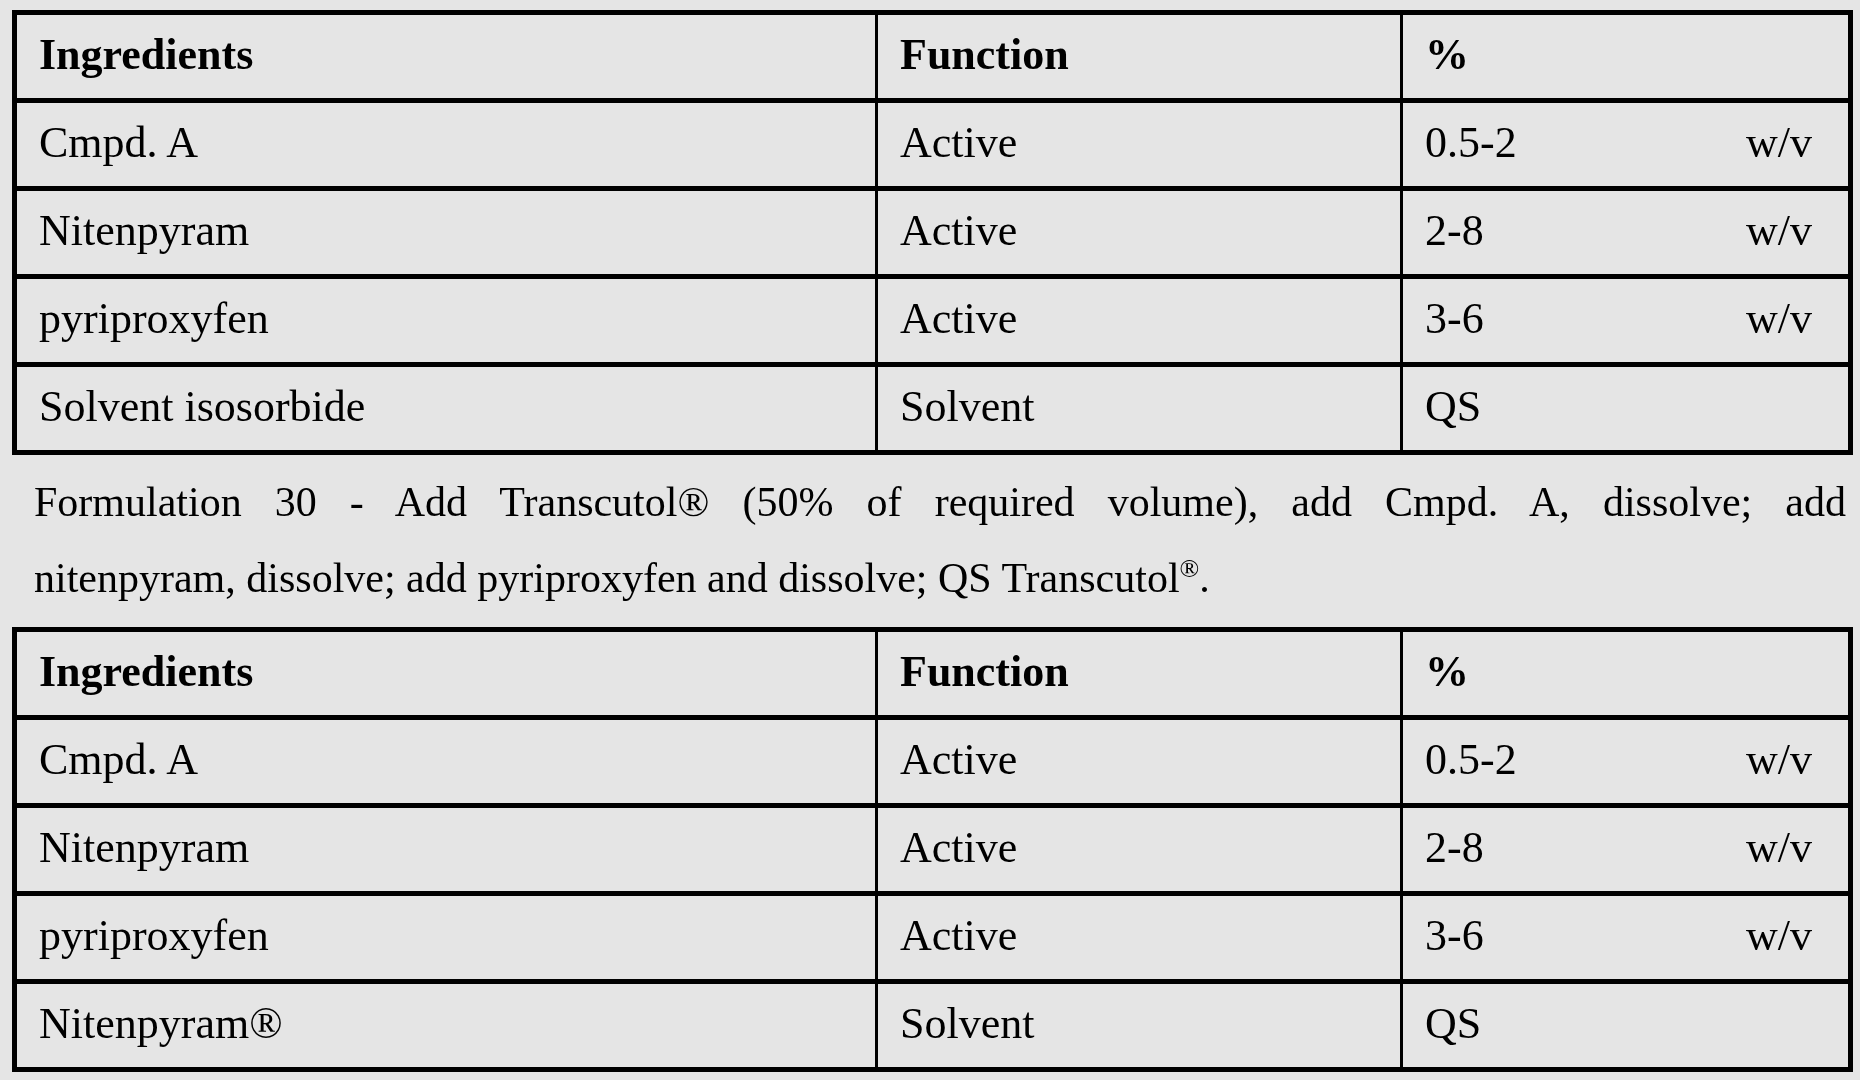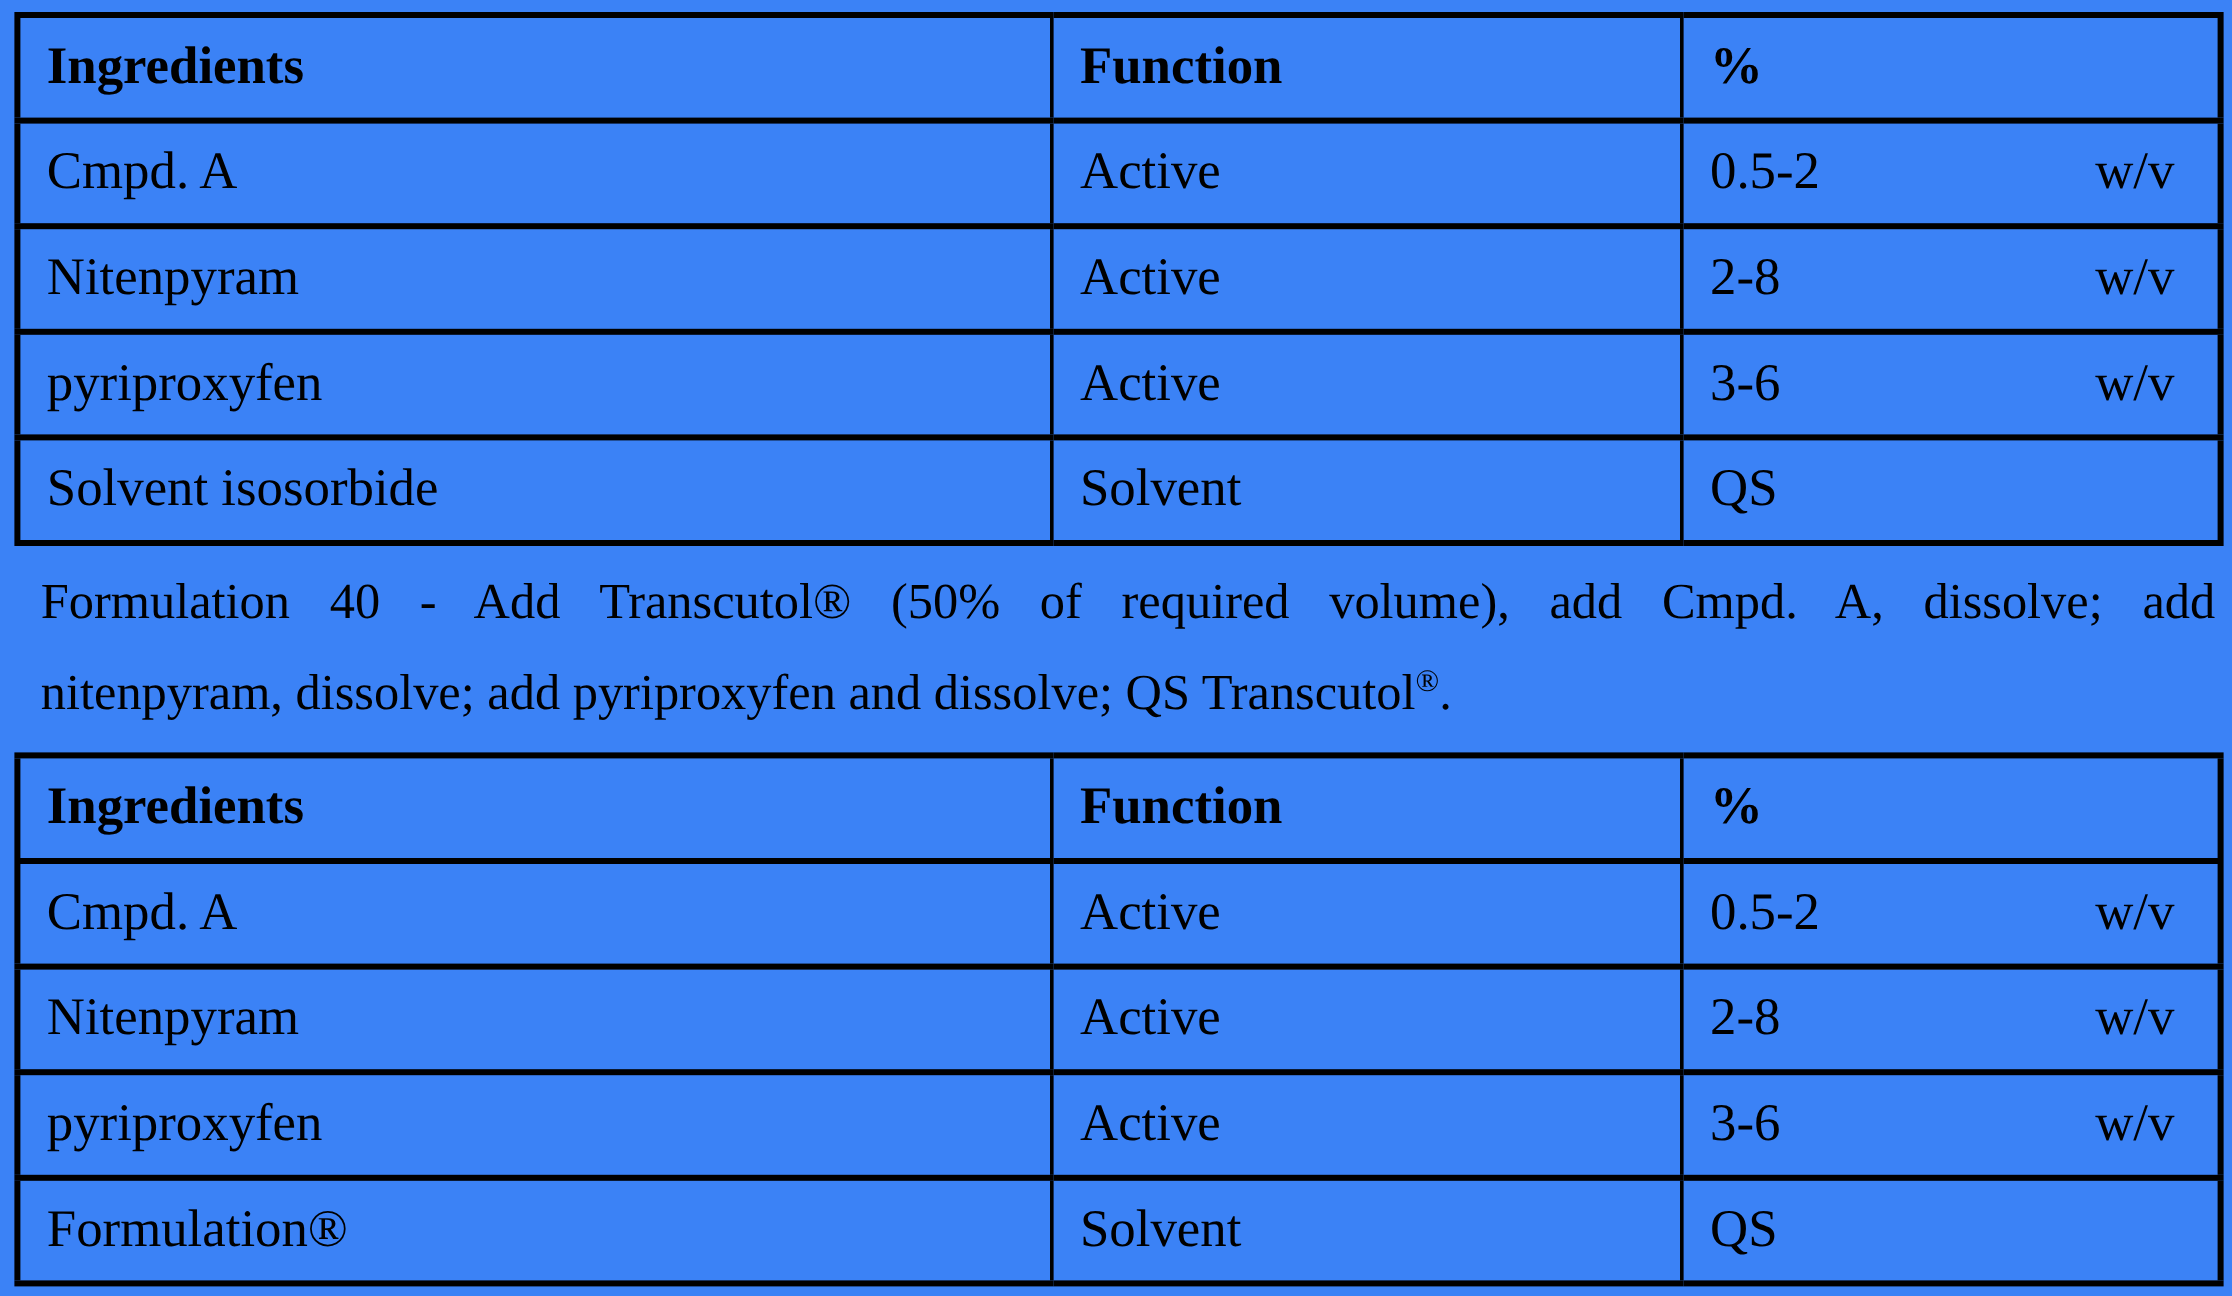--- a/index.html
+++ b/index.html
@@ -1,20 +1,20 @@
 <!DOCTYPE html>
 <html><head>
 <meta charset="utf-8">
 <style>
   html,body{margin:0;padding:0;background:#ffffff;}
   .doc{
     position:relative;
     width:1860px;
     height:1080px;
-    background:#3b82f6;
+    background:#e5e5e5;
     color:#000000;
     font-family:"Liberation Serif","DejaVu Serif",serif;
     font-size:44px;
     overflow:hidden;
   }
   table.ftable{
     border-collapse:collapse;
     table-layout:fixed;
     width:1836px;
     margin-left:12px;
@@ -93,21 +93,21 @@
         <td>Solvent</td>
         <td>
           <span class="unit"></span>
           <span>QS</span>
         </td>
       </tr>
     </tbody>
   </table>
 
   <div class="para">
-    <div class="pline justified">Formulation 40 - Add Transcutol® (50% of required volume), add Cmpd. A, dissolve; add</div>
+    <div class="pline justified">Formulation 30 - Add Transcutol® (50% of required volume), add Cmpd. A, dissolve; add</div>
     <div class="pline">
       <span>nitenpyram, dissolve; add pyriproxyfen and dissolve; QS Transcutol</span><sup class="reg">®</sup><span>.</span>
     </div>
   </div>
 
   <table class="ftable t2">
     <colgroup>
         <col class="c1">
         <col class="c2">
         <col class="c3">
@@ -138,21 +138,21 @@
       </tr>
       <tr>
         <td>pyriproxyfen</td>
         <td>Active</td>
         <td>
           <span class="unit">w/v</span>
           <span>3-6</span>
         </td>
       </tr>
       <tr>
-        <td>Formulation®</td>
+        <td>Nitenpyram®</td>
         <td>Solvent</td>
         <td>
           <span class="unit"></span>
           <span>QS</span>
         </td>
       </tr>
     </tbody>
   </table>
 
 </div>

